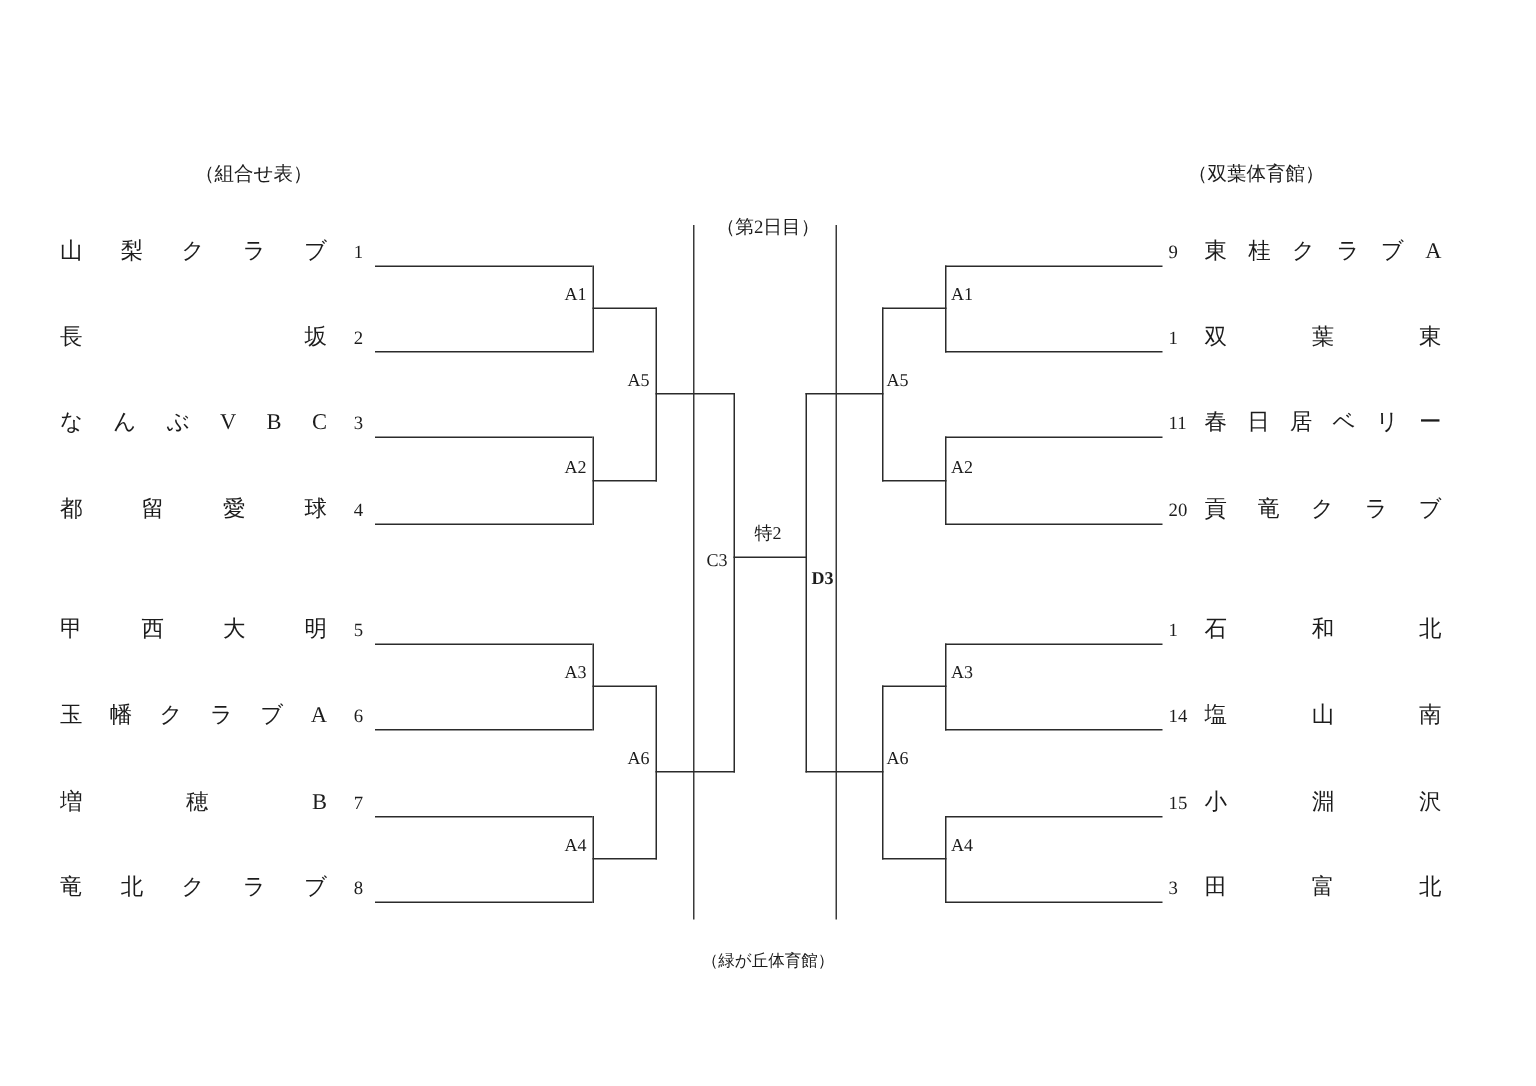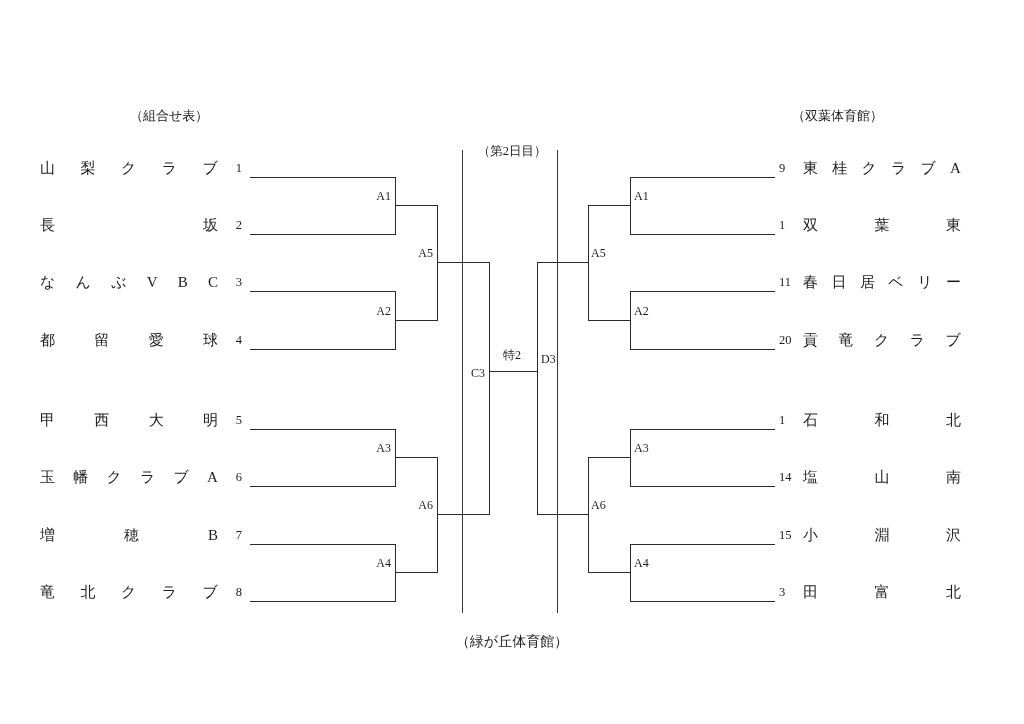--- a/index.html
+++ b/index.html
@@ -14,21 +14,21 @@
   .title { position:absolute; top:32px; left:0; width:100%; text-align:center;
            font-size:17px; font-weight:bold; letter-spacing:1px; }
   .subtitle { position:absolute; top:61px; left:0; width:100%; text-align:center; font-size:12.5px; }
   .venue { position:absolute; font-size:13px; white-space:nowrap; }
   .venue-left  { left:130px; top:107px; }
   .venue-right { left:792px; top:107px; }
   .part { position:absolute; left:432px; top:103px; width:160px; text-align:center;
           font-size:15px; font-weight:bold; }
   .part-inner { display:inline-block; border-bottom:1.5px solid #1c1c1c; padding:0 6px 1px; letter-spacing:1px; }
   .day { position:absolute; left:432px; top:143px; width:160px; text-align:center; font-size:12.5px; }
-  .venue-bottom { position:absolute; top:633px; left:0; width:100%; text-align:center; font-size:14px; }
+  .venue-bottom { position:absolute; top:633px; left:0; width:100%; text-align:center; font-size:11px; }
 
   .team-name { position:absolute; display:flex; justify-content:space-between;
                font-size:15px; height:18px; line-height:18px; }
   .team-name.tl { left:40px;  width:178px; }
   .team-name.tr { left:803px; width:158px; }
   .seed { position:absolute; font-size:12.5px; height:18px; line-height:19px; }
   .seed.sl { left:222px; width:20px; text-align:right; }
   .seed.sr { left:779px; width:22px; text-align:left; }
 
   .hl, .vl { position:absolute; background:#2b2b2b; }
@@ -230,17 +230,17 @@
   <div class="mlabel ml-r" style="left:398px; top:246px;">A5</div>
   <div class="mlabel ml-r" style="left:398px; top:498px;">A6</div>
   <div class="mlabel ml-r" style="left:450px; top:366px;">C3</div>
 
   <div class="mlabel ml-l" style="left:634px; top:189px;">A1</div>
   <div class="mlabel ml-l" style="left:634px; top:304px;">A2</div>
   <div class="mlabel ml-l" style="left:634px; top:441px;">A3</div>
   <div class="mlabel ml-l" style="left:634px; top:556px;">A4</div>
   <div class="mlabel ml-l" style="left:591px; top:246px;">A5</div>
   <div class="mlabel ml-l" style="left:591px; top:498px;">A6</div>
-  <div class="mlabel ml-l" style="left:541px; top:352px;">D3</div>
+  <div class="mlabel ml-l" style="left:541px; top:378px;font-weight:bold;">D3</div>
 
   <div class="center-label">特2</div>
 
 </div>
 
 </body></html>

